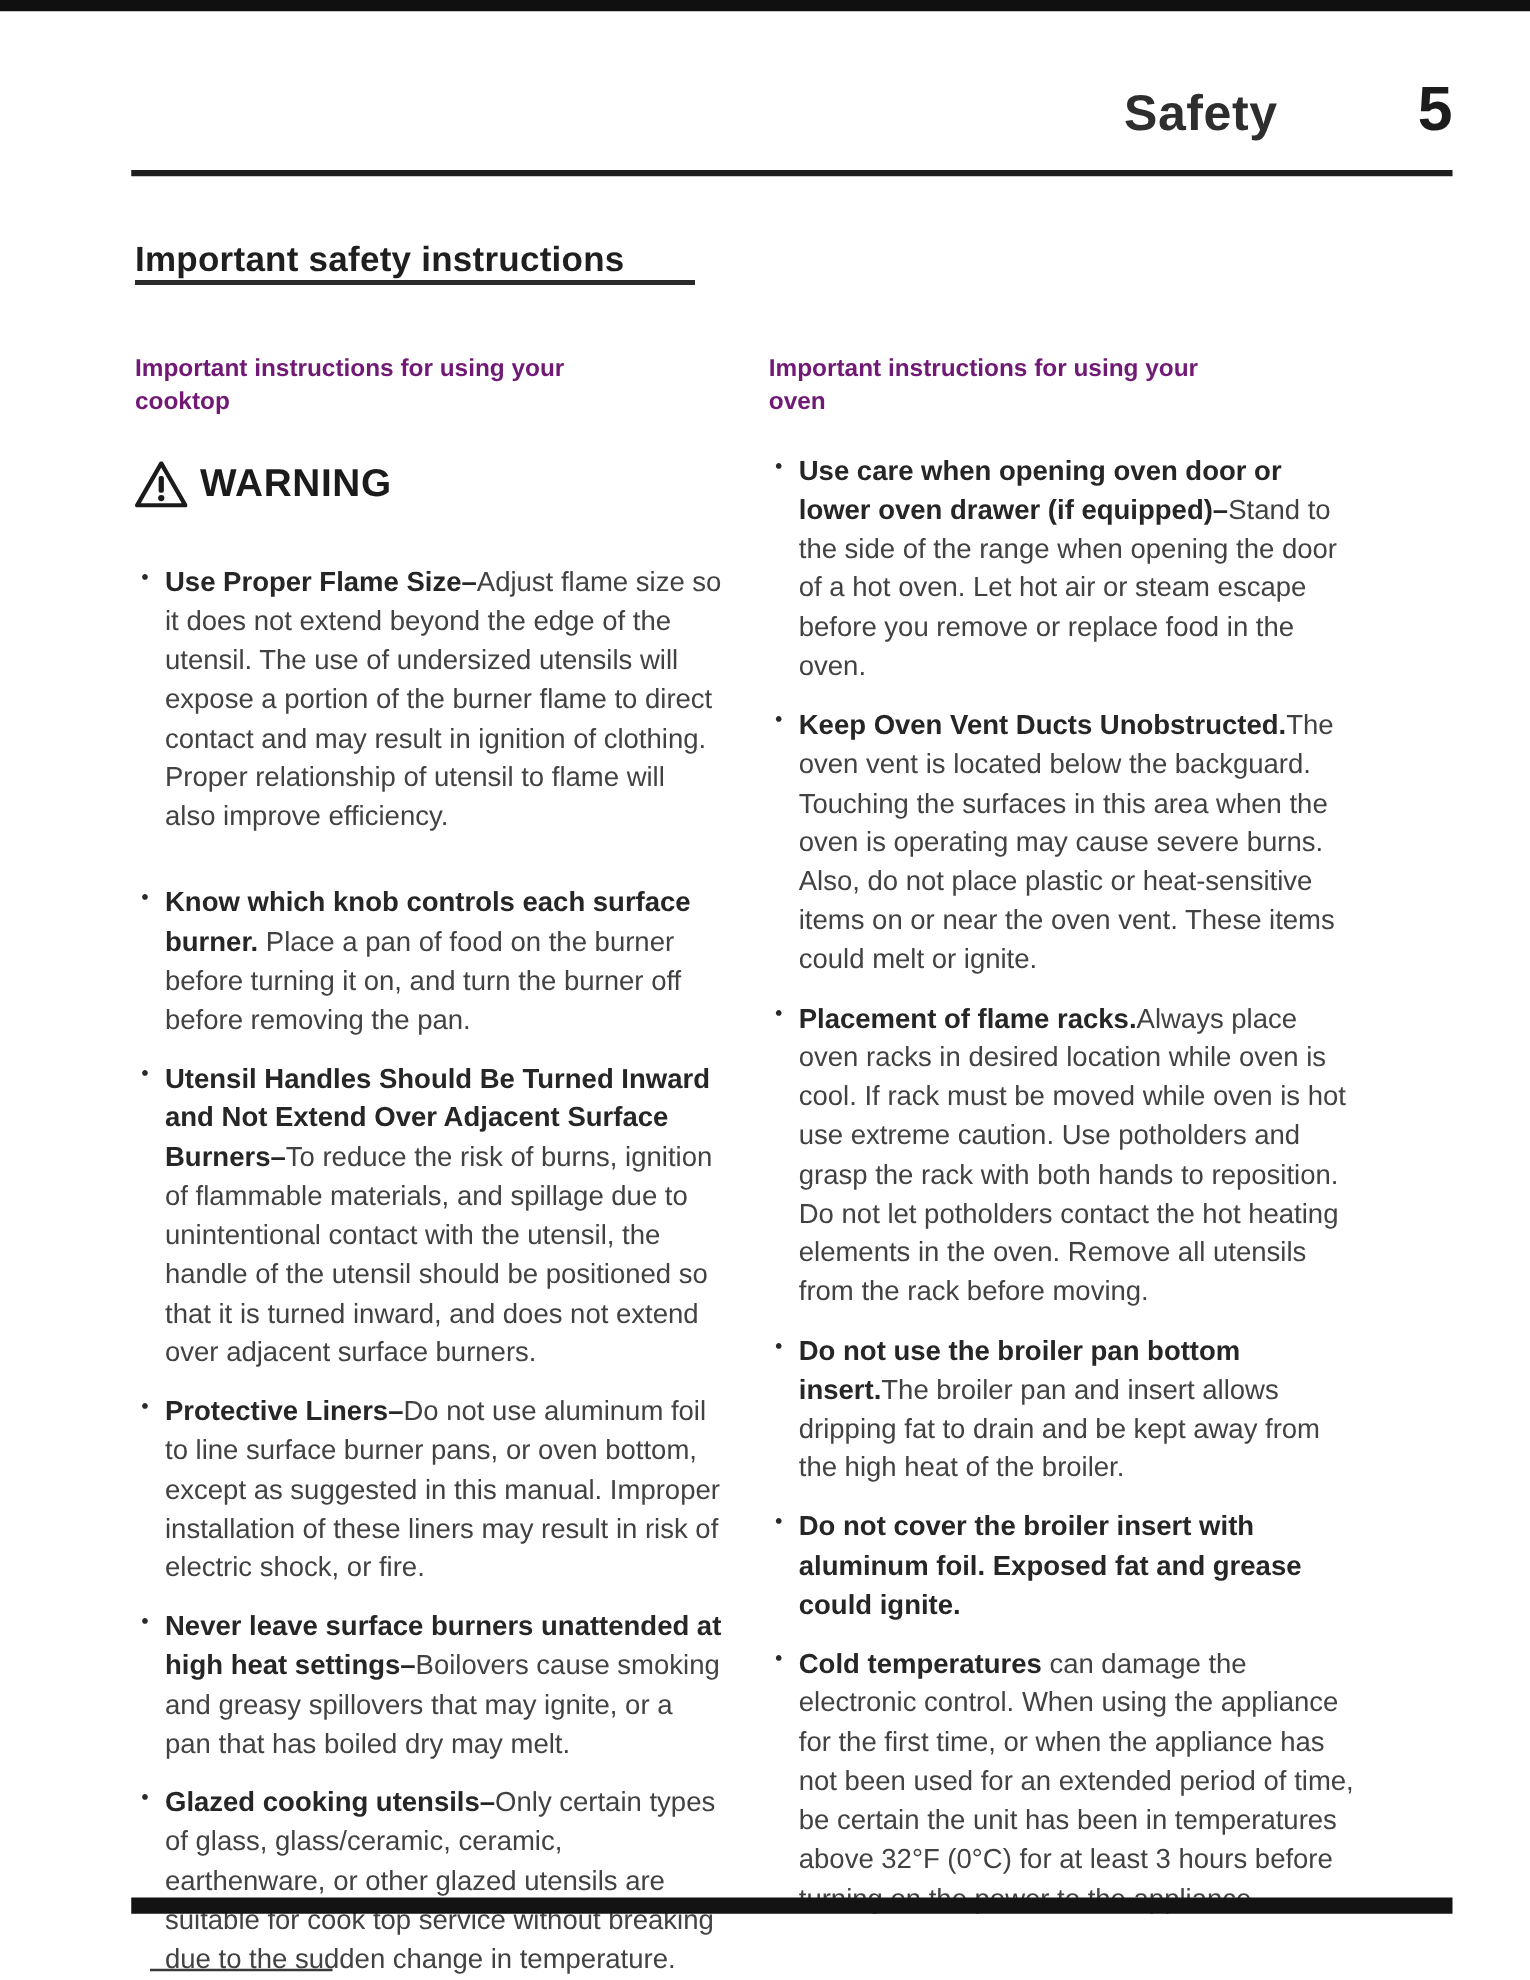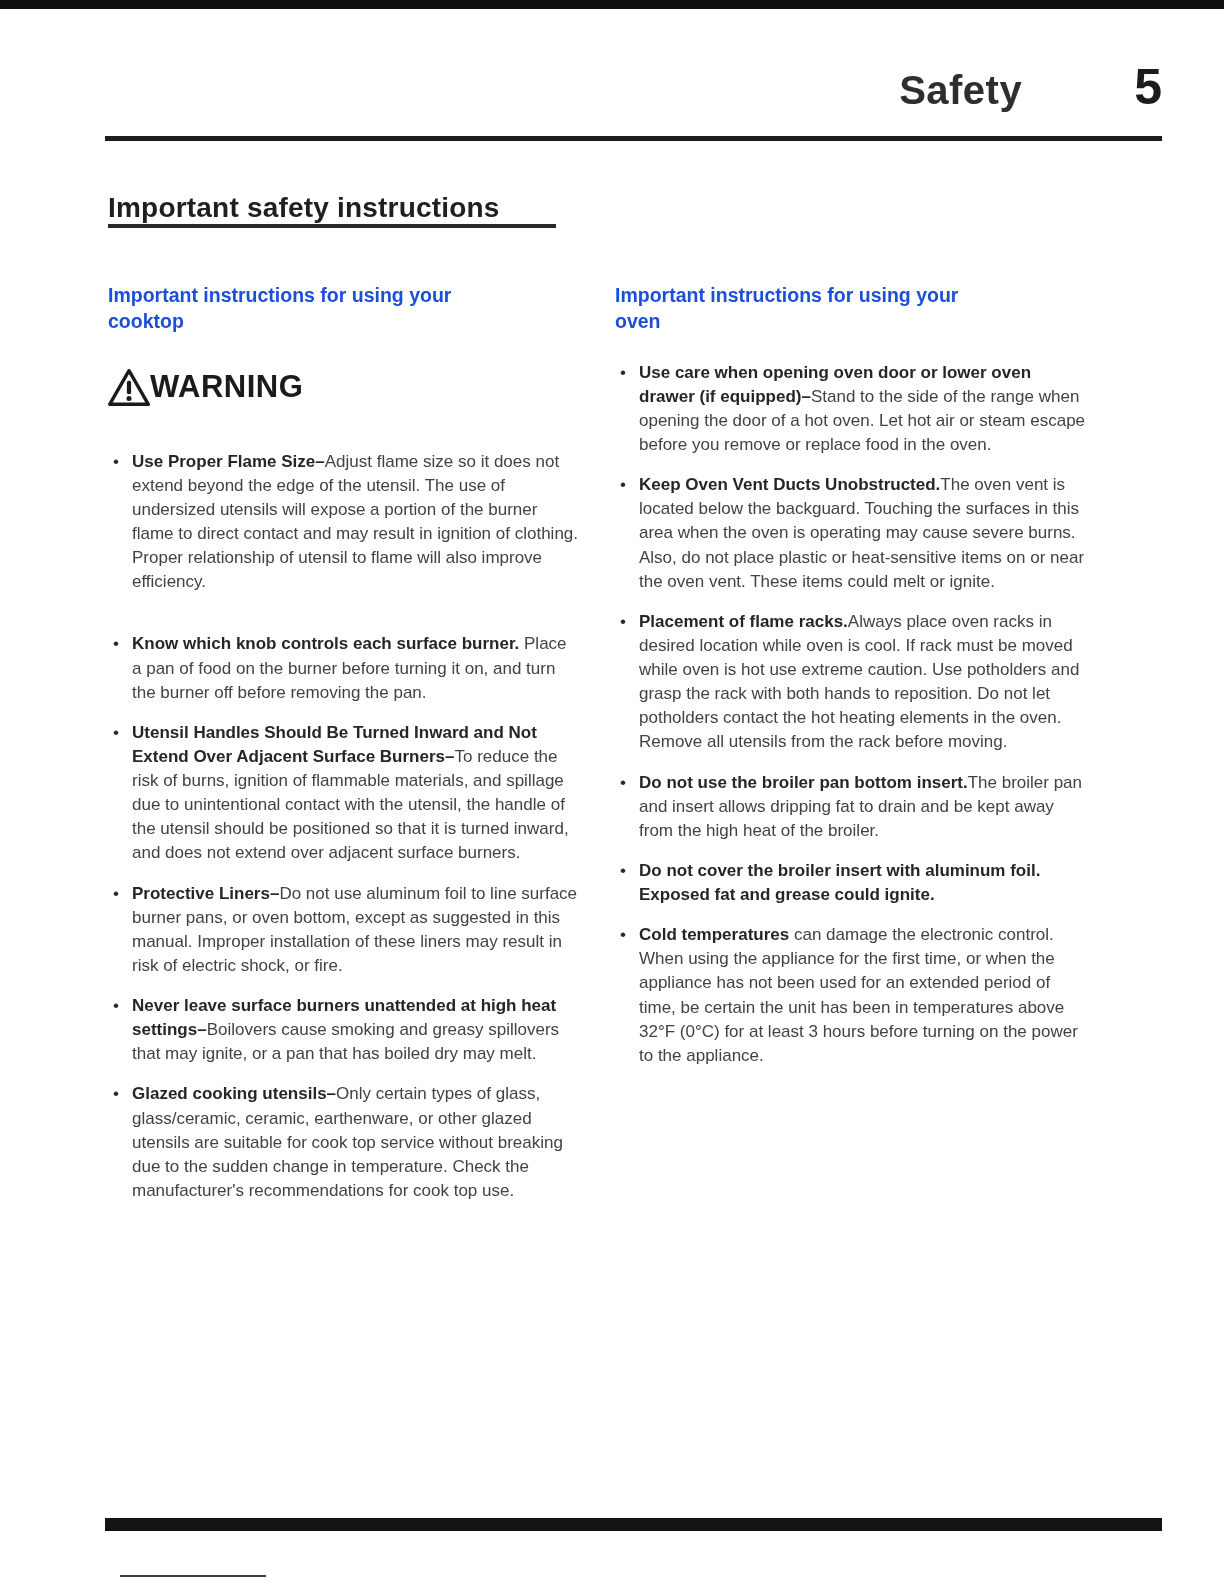--- a/index.html
+++ b/index.html
@@ -68,50 +68,50 @@
     left: 108px;
     width: 1010px;
     display: flex;
   }
   .col-left  { width: 470px; margin-right: 37px; }
   .col-right { width: 473px; }
 
   .col-subheading {
     font-size: 19.5px;
     font-weight: bold;
-    color: #1d4ed8;
+    color: #701a75;
     line-height: 1.35;
     white-space: pre-line;
     margin-bottom: 26px;
   }
 
   .warning-row {
     display: flex;
     align-items: center;
-    gap: 0;
+    gap: 10px;
     margin: 34px 0 44px 0;
   }
   .warning-icon { width: 42px; height: 37px; display: block; }
   .warning-label {
     font-size: 31px;
     font-weight: bold;
     color: #1b1b1b;
     letter-spacing: 0.5px;
   }
 
   ul.bullet-list {
     list-style: none;
     margin: 0;
     padding: 0;
   }
   ul.bullet-list li {
     position: relative;
     padding-left: 24px;
     margin-bottom: 16px;
-    font-size: 17px;
+    font-size: 22px;
     line-height: 1.42;
     color: #424242;
   }
   ul.bullet-list li::before {
     content: "\2022";
     position: absolute;
     left: 5px;
     top: 0;
     color: #2a2a2a;
     font-size: 17px;

